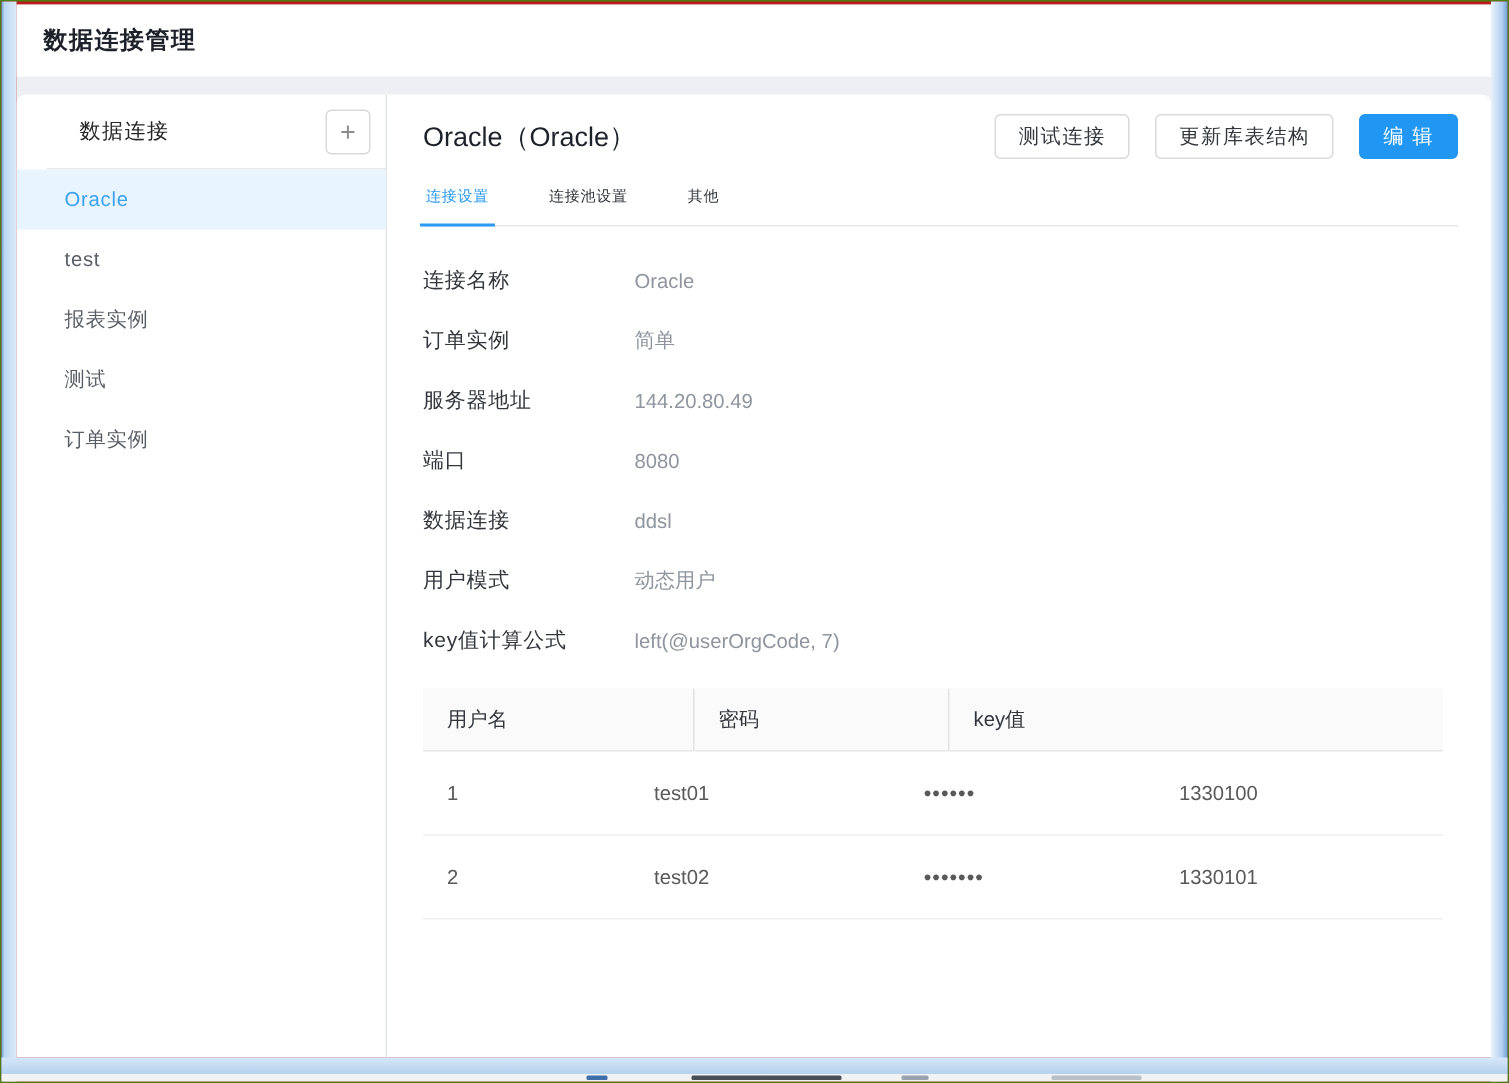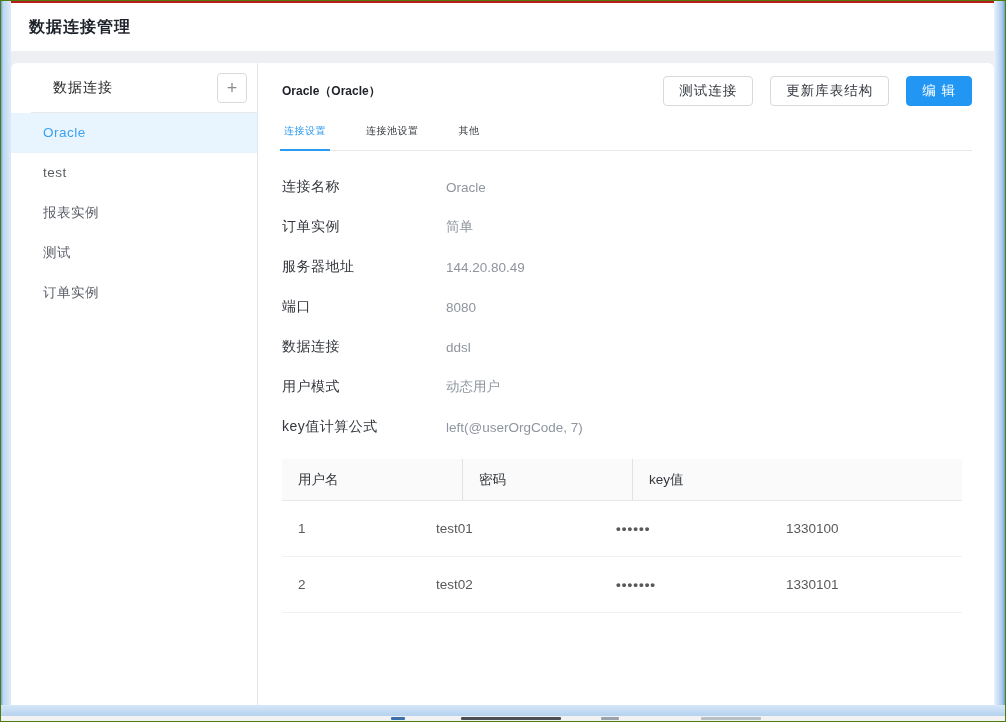--- a/index.html
+++ b/index.html
@@ -65,41 +65,41 @@
   }
   .side-item {
     height:40px; line-height:40px; padding-left:32px; font-size:13.5px;
     color:#595e66; cursor:pointer; letter-spacing:0.5px;
   }
   .side-item.selected { background:#e9f5fe; color:#3ba1f0; }
 
   
   .main { flex:1 1 auto; padding:0 22px 0 24px; display:flex; flex-direction:column; overflow:hidden; }
   .title-row { padding-top:8px; height:48px; display:flex; align-items:center; flex:0 0 auto; }
-  .panel-title { font-size:12px; font-weight:bold; color:#1d2129; flex:1 1 auto; }
+  .panel-title { font-size:18px; font-weight:normal; color:#1d2129; flex:1 1 auto; }
   .btns { display:flex; gap:17px; }
   .btn {
     height:30px; padding:0 15px; font-size:13.5px; border-radius:4px;
     border:1px solid #d9d9d9; background:#fff; color:#33373d;
     cursor:pointer; letter-spacing:1px; line-height:28px;
   }
   .btn.primary { background:#2196f3; border-color:#2196f3; color:#ffffff; }
 
   .tabs-row { height:40px; border-bottom:1px solid #e8e8e8; display:flex; align-items:flex-end; flex:0 0 auto; }
   .tab {
     font-size:10px; color:#33373d; padding:0 2px 12px 2px; margin-right:36px;
     cursor:pointer; position:relative; letter-spacing:0.5px;
   }
   .tab.active { color:#2b9af3; }
   .tab.active::after {
     content:""; position:absolute; left:-2px; right:-2px; bottom:-1px; height:2px; background:#2b9af3;
   }
 
   .fields { margin-top:16px; flex:0 0 auto; }
-  .field-row { height:40px; display:flex; align-items:center;gap:23px; }
+  .field-row { height:40px; display:flex; align-items:center; }
   .field-label { width:141px; flex:0 0 auto; font-size:14px; color:#33373d; letter-spacing:0.5px; }
   .field-value { font-size:13.5px; color:#8f959e; }
 
   
   .table { margin-top:12px; width:680px; flex:0 0 auto; }
   .t-head { display:flex; height:42px; background:#fafafa; align-items:center; border-bottom:1px solid #e8e8e8; }
   .t-head .cell { font-size:13.5px; color:#33373d; }
   .t-head .cell + .cell { border-left:1px solid #e2e2e2; }
   .t-row { display:flex; height:56px; align-items:center; border-bottom:1px solid #f0f0f0; }
   .t-row .cell { font-size:13.5px; color:#595959; }

